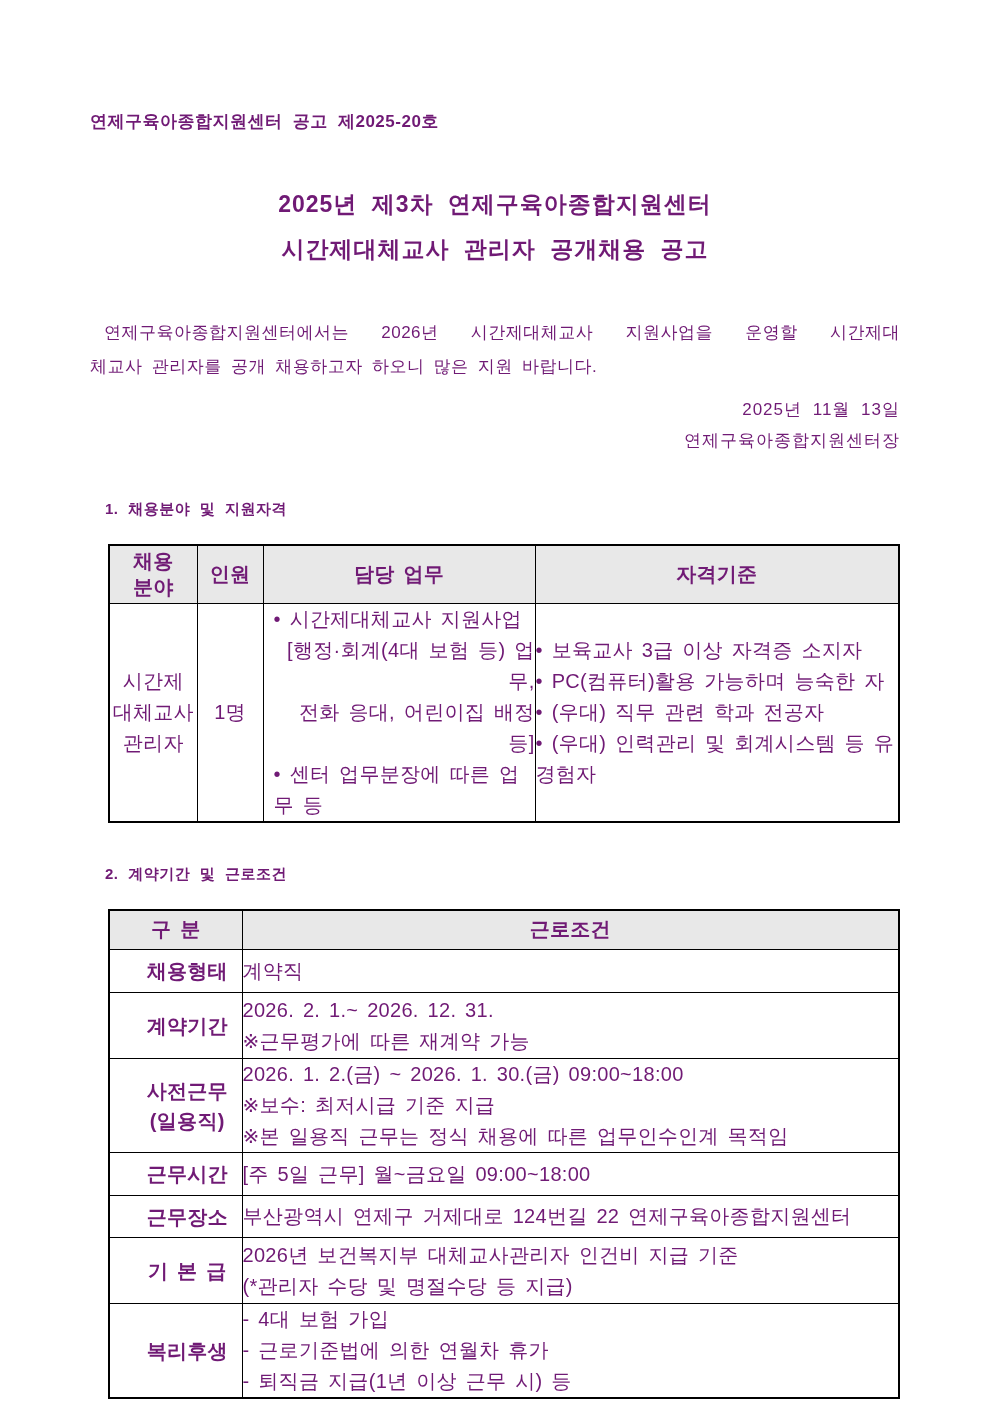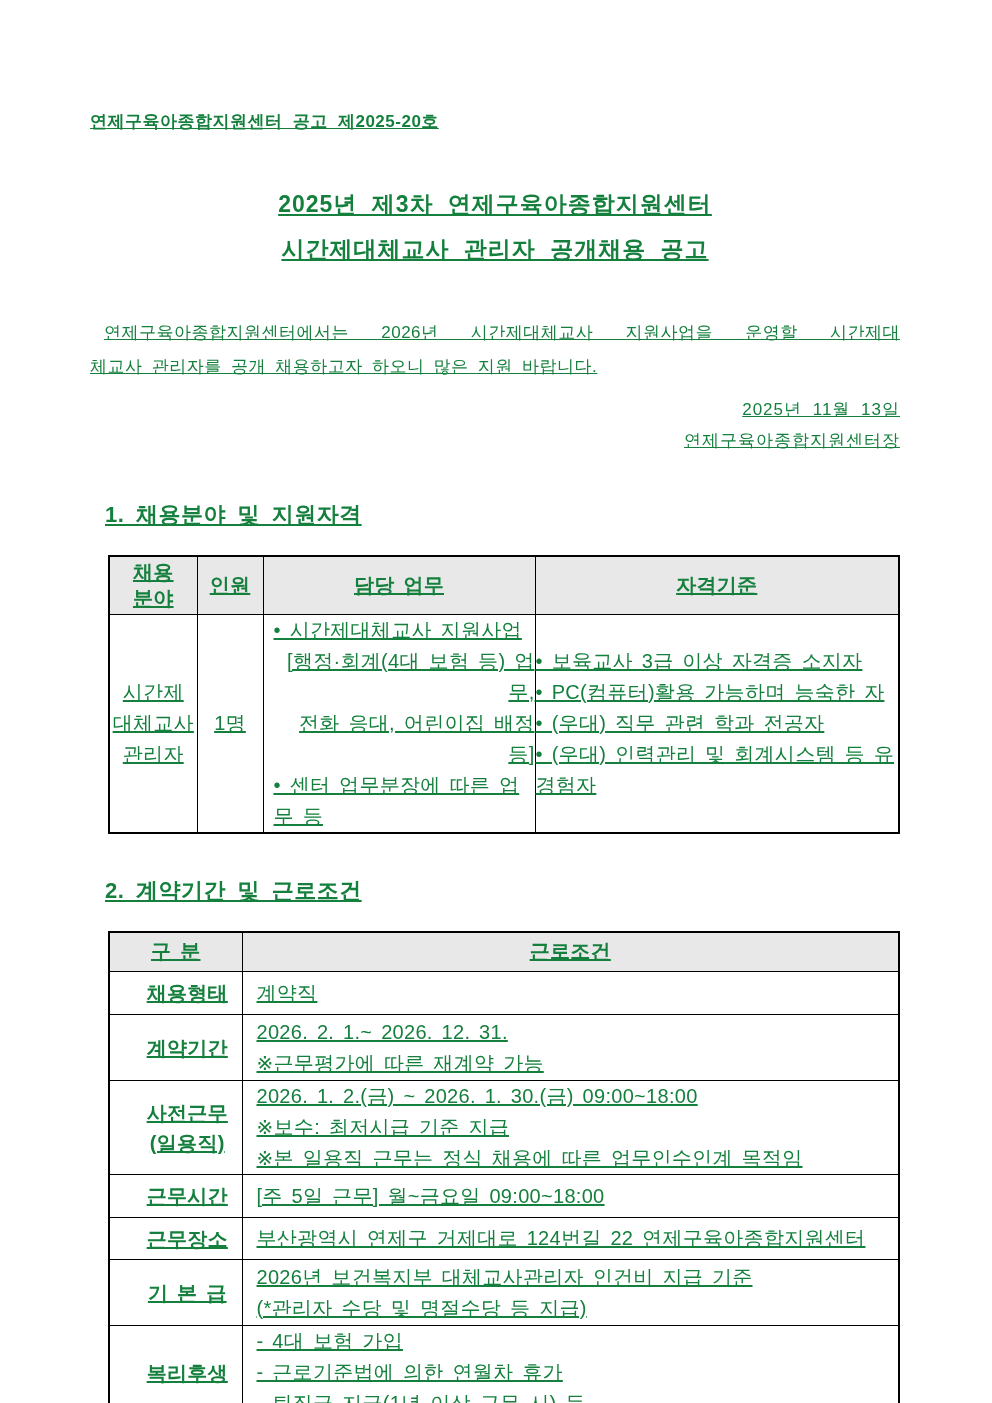--- a/index.html
+++ b/index.html
@@ -3,24 +3,23 @@
 <meta charset="utf-8">
 <style>
   * { margin: 0; padding: 0; box-sizing: border-box; }
   html, body { background: #ffffff; }
   .page {
     position: relative;
     width: 992px;
     height: 1403px;
     margin: 0 auto;
     background: #ffffff;
-    color: #15803d;
+    color: #701a75;
     font-family: "Liberation Sans", "DejaVu Sans", sans-serif;
     overflow: hidden;
-    text-decoration: underline;
   }
   .content { padding: 110px 92px 0 90px; }
 
   .doc-number {
     font-size: 17px;
     font-weight: bold;
     letter-spacing: 0.5px;
     word-spacing: 5px;
     line-height: 24px;
   }
@@ -52,21 +51,21 @@
     margin-top: 10px;
     text-align: right;
     font-size: 17px;
     line-height: 31px;
     letter-spacing: 1px;
     word-spacing: 5px;
   }
 
   .sec-heading {
     margin: 44px 0 0 15px;
-    font-size: 22px;
+    font-size: 15px;
     font-weight: bold;
     letter-spacing: 0.5px;
     word-spacing: 5px;
   }
 
   table {
     border-collapse: collapse;
     table-layout: fixed;
     margin: 25px 16px 0 18px;
     width: 790px;
@@ -96,21 +95,21 @@
   .t1 .quals { padding-left: 0; }
   .t1 .quals div { line-height: 31px; }
 
   .t2 tr.head { height: 40px; }
   .t2 td.label {
     text-align: center;
     font-weight: bold;
     padding-left: 23px;
   }
   .t2 td.label div { line-height: 30px; }
-  .t2 td.value { padding-left: 14px; }
+  .t2 td.value { }
   .t2 td.value div { line-height: 31px; }
   .t2 tr.rh43 { height: 43px; }
   .t2 tr.rh66 { height: 66px; }
   .t2 tr.rh84 { height: 84px; }
   .t2 tr.rh42 { height: 42px; }
   .t2 tr.rh88 { height: 88px; }
 </style>
 </head>
 <body>
 

